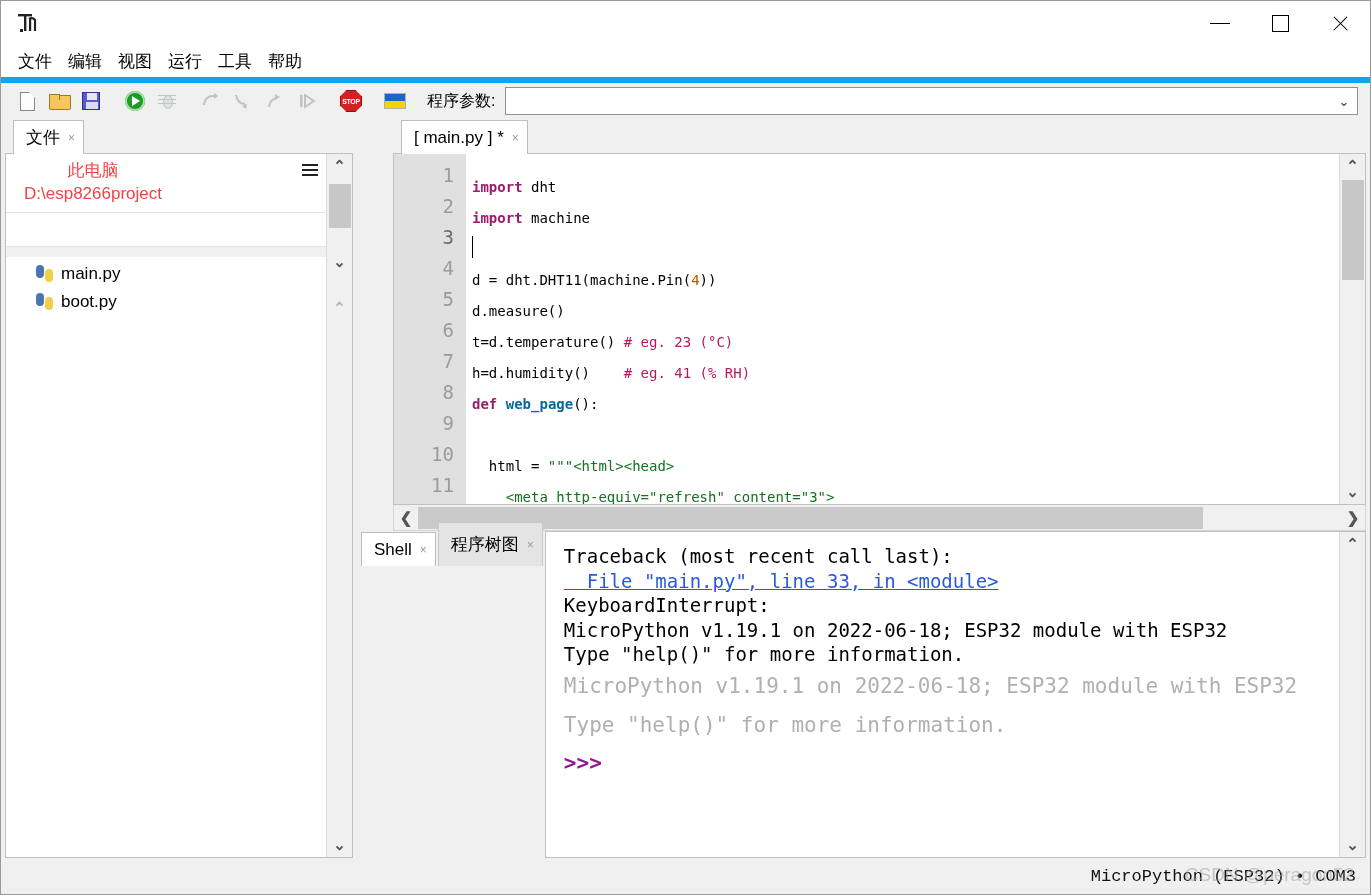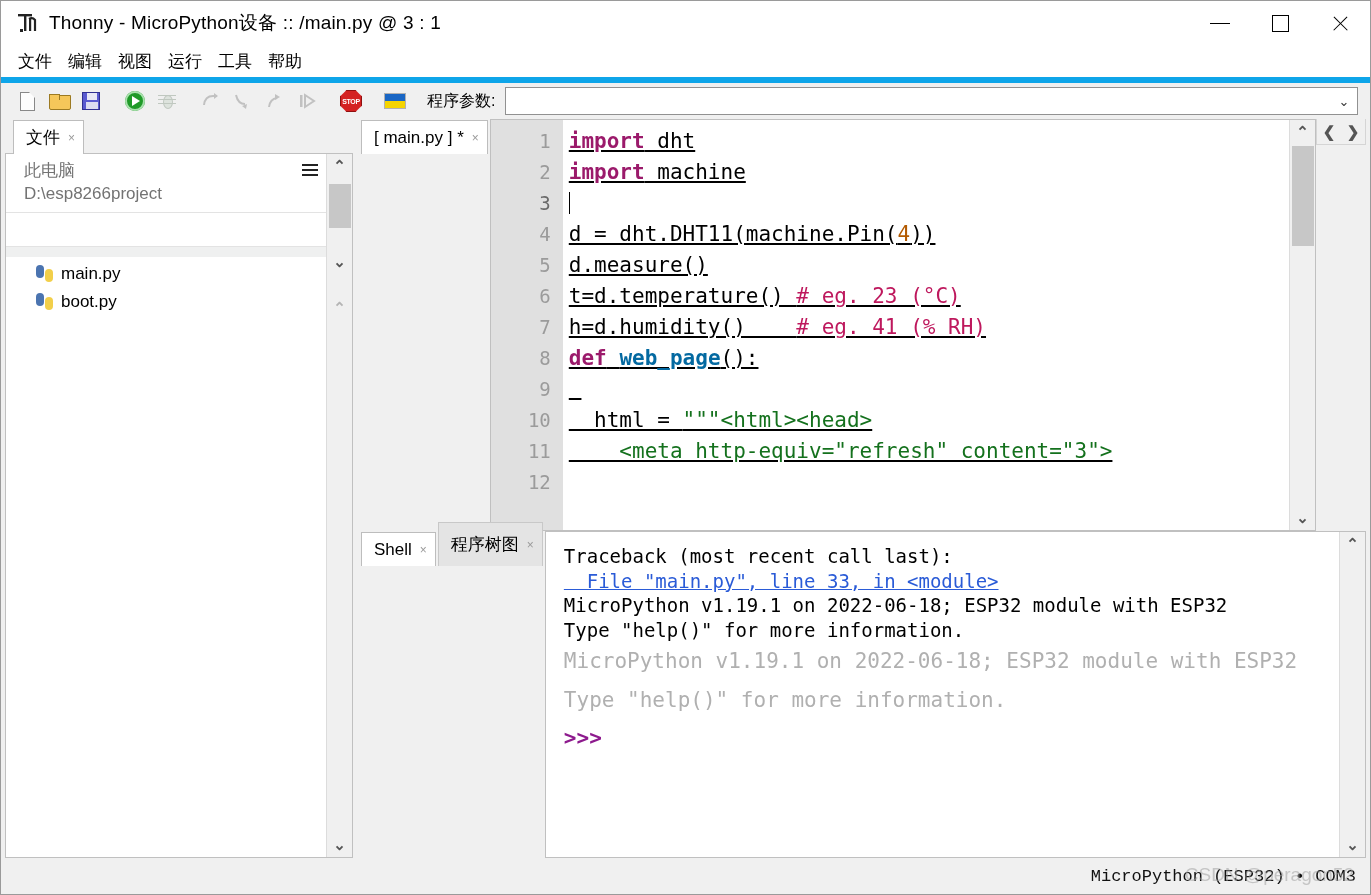--- a/index.html
+++ b/index.html
@@ -183,21 +183,21 @@
   .tree-outer {
     flex: 1; display: flex; background: #fff;
     border: 1px solid #c0c0c0; min-height: 0; margin-right: 0;
   }
   .tree-cols { flex: 1; display: flex; flex-direction: column; min-width: 0; }
   .tree-block { background: #fff; display: flex; flex-direction: column; }
   .tree-head {
     display: flex; align-items: flex-start; justify-content: space-between;
     padding: 6px 8px 6px 18px; border-bottom: 1px solid #e3e3e3;
   }
-  .tree-head-txt { font-size: 17px; color: #737373; line-height: 1.35; }
+  .tree-head-txt { font-size: 17px; color: #ef4444; line-height: 1.35; text-align: center; }
   .tree-head-txt .sub { display: block; }
   .burger { width: 16px; height: 12px; position: relative; margin-top: 4px; }
   .burger i {
     position: absolute; left: 0; width: 16px; height: 2px; background: #222;
   }
   .burger i:nth-child(1) { top: 0; }
   .burger i:nth-child(2) { top: 5px; }
   .burger i:nth-child(3) { top: 10px; }
   .tree-empty { height: 34px; border-bottom: 1px solid #e3e3e3; background: #fff; }
   .tree-gap { height: 10px; background: #eff0f0; }
@@ -243,40 +243,39 @@
   .hsb-thumb {
     position: absolute; top: 1px; height: 22px; background: #c9c9c9; left: 0;
   }
 
   
   .rightpanel {
     flex: 1; display: flex; flex-direction: column;
     min-width: 0; padding-right: 4px;
   }
   .editor-wrap {
-    flex: 0 0 412px; display: flex; flex-direction: row; min-height: 0;
+    flex: 0 0 412px; display: flex; flex-direction: column; min-height: 0; margin-left: 40px;
   }
   .editor-body {
     flex: 1; display: flex; background: #fff;
     border: 1px solid #c0c0c0; min-height: 0; overflow: hidden;
   }
   .gutter {
     width: 72px; flex: 0 0 72px; background: #e0e0e0;
     text-align: right; padding-top: 6px;
     font-family: "DejaVu Sans Mono", monospace; font-size: 19px;
     color: #9b9b9b; line-height: 31px; padding-right: 12px;
     user-select: none;
   }
   .gutter div.cur { color: #6b6b6b; }
   .code {
-    flex: 1; background: #fff; padding-top: 6px; padding-left: 6px;
-    font-family: "DejaVu Sans Mono", monospace; font-size: 21px;
+    flex: 1; background: #fff; padding-top: 18px; padding-left: 6px;
+    font-family: "DejaVu Sans Mono", monospace; font-size: 14px;
     line-height: 31px; white-space: pre; overflow: hidden;
     position: relative;
-    text-decoration: underline;
   }
   .code .ln { height: 31px; white-space: pre; }
   .kw { color: #9b1a6b; font-weight: bold; }
   .fn { color: #0369a1; font-weight: bold; }
   .num { color: #b35a00; }
   .cm { color: #be185d; }
   .str { color: #14711d; }
   .caret {
     display: inline-block; width: 1px; height: 22px; background: #000;
     vertical-align: -4px;
@@ -319,21 +318,20 @@
   <div class="titlebar">
     <div class="title-icon">
       <svg width="26" height="26" viewBox="0 0 26 26">
         <rect x="3" y="4" width="14" height="2.4" fill="#222"></rect>
         <rect x="9" y="4" width="2.4" height="17" fill="#222"></rect>
         <rect x="14" y="9" width="2.2" height="12" fill="#222"></rect>
         <path d="M14 9 q3.5 -2 6 1 l0 11" stroke="#222" stroke-width="2.2" fill="none"></path>
         <rect x="5" y="19" width="3" height="3" fill="#222"></rect>
       </svg>
     </div>
-    <div class="title-text">Thonny  -  MicroPython设备 :: /main.py  @  3 : 1</div>
     <div class="win-btns">
       <div class="win-btn">
           <div class="wb-min"></div>
         </div>
       <div class="win-btn">
           <div class="wb-max"></div>
         </div>
       <div class="win-btn">
           <div class="wb-close"></div>
         </div>
@@ -522,20 +520,21 @@
           </div>
           <div class="tab">
             <span>程序树图</span>
             <span class="tab-close">×</span>
           </div>
         </div>
         <div class="shell-body">
           <div class="shell-text" id="shell">
               <div class="sh-line">Traceback (most recent call last):</div>
               <div class="sh-line link">  File "main.py", line 33, in &lt;module&gt;</div>
+              <div class="sh-line">KeyboardInterrupt:</div>
               <div class="sh-line">MicroPython v1.19.1 on 2022-06-18; ESP32 module with ESP32</div>
               <div class="sh-line">Type "help()" for more information.</div>
               <div class="sh-line faint">MicroPython v1.19.1 on 2022-06-18; ESP32 module with ESP32</div>
               <div class="sh-line faint">Type "help()" for more information.</div>
               <div class="sh-line prompt">&gt;&gt;&gt;</div>
             </div>
           <div class="vsb">
             <div class="sb-arrow">⌃</div>
             <div class="sb-track"></div>
             <div class="sb-arrow">⌄</div>

